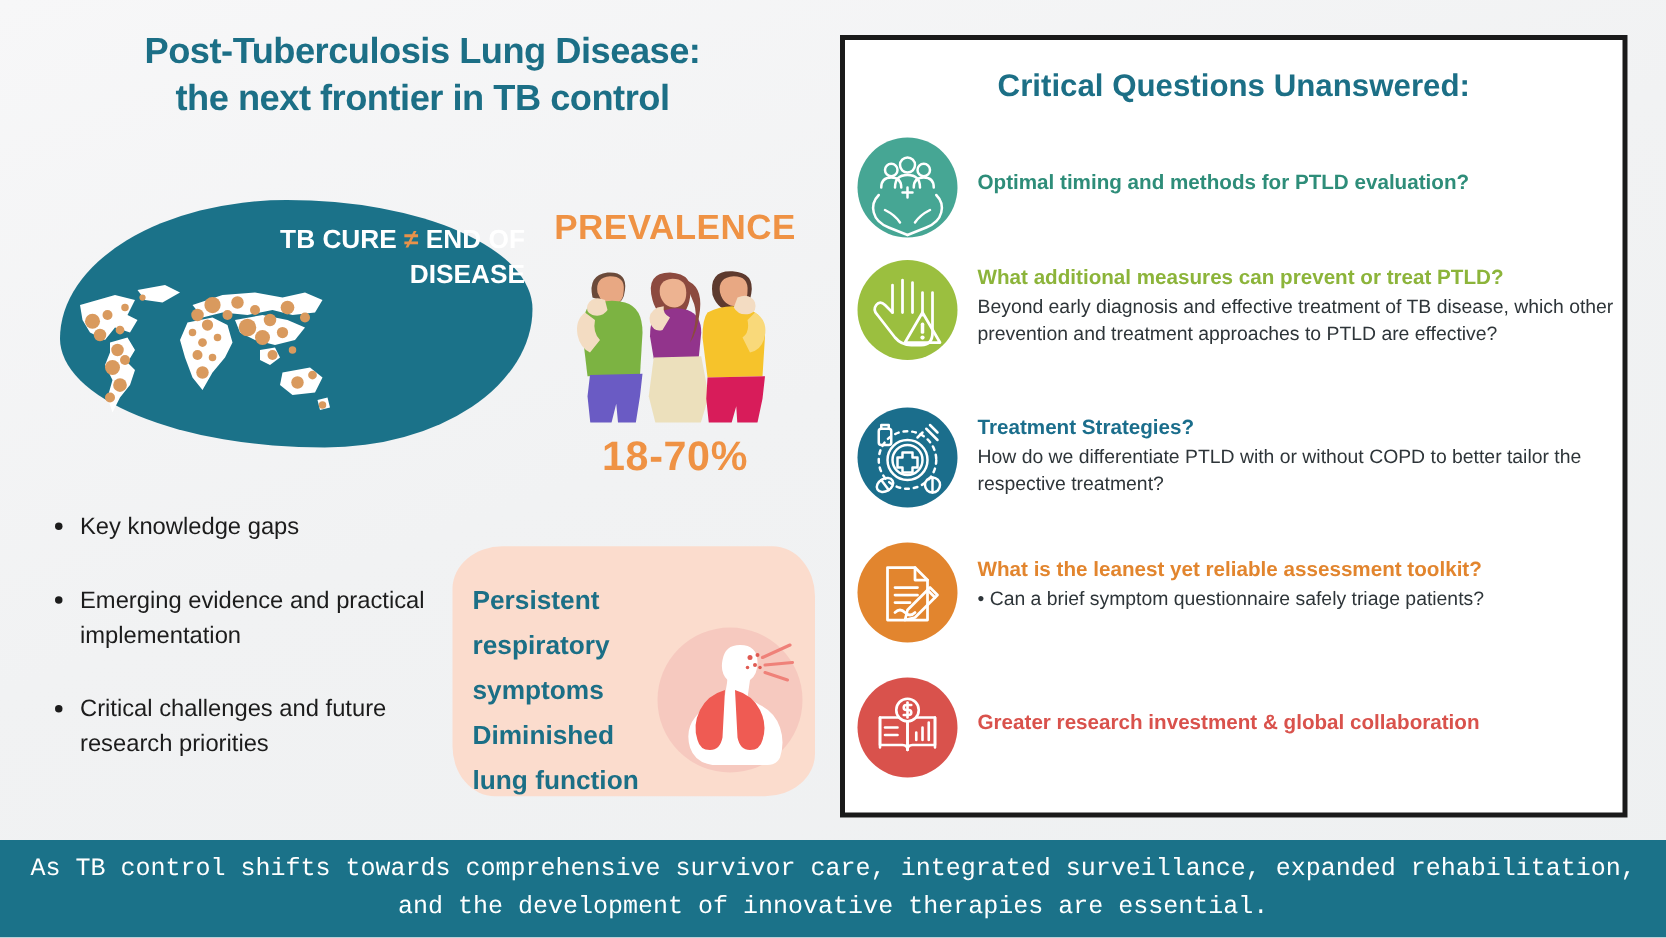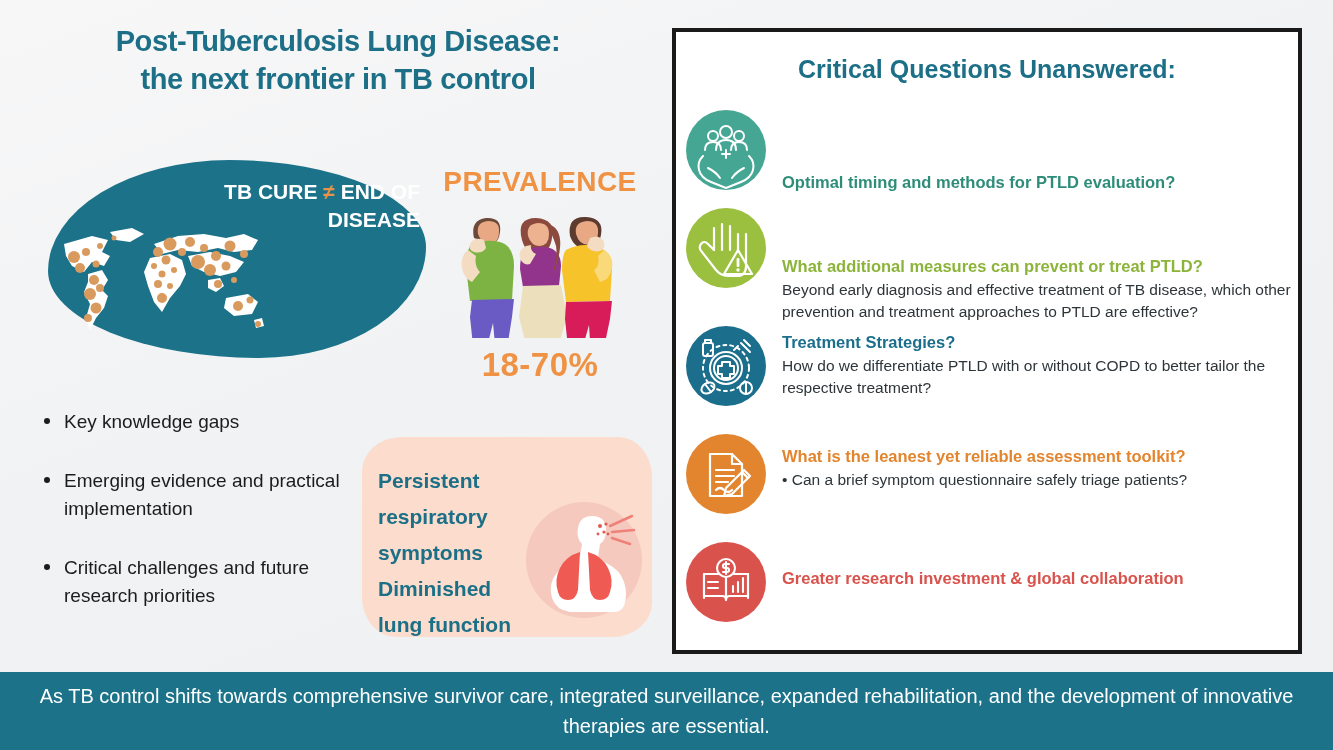--- a/index.html
+++ b/index.html
@@ -196,20 +196,21 @@
     position: absolute;
     left: 0; top: 672px;
     width: 1333px; height: 78px;
     background: #1b7289;
     color: #ffffff;
     display: flex;
     align-items: center;
     justify-content: center;
     text-align: center;
     padding: 0 0;
+    font-family: Liberation Mono, monospace;
   }
   .banner-text {
     font-size: 20px;
     line-height: 1.5;
     max-width: 1300px;
   }
 </style>
 </head>
 <body>
 
@@ -364,42 +365,42 @@
           <circle cx="40" cy="22" r="6"></circle>
             <path d="M30 40 q0 -10 10 -10 q10 0 10 10"></path>
           <path d="M40 40 v8 M36 44 h8"></path>
           <path d="M17 46 q-6 6 -4 14 q2 8 12 12 l15 6"></path>
           <path d="M63 46 q6 6 4 14 q-2 8 -12 12 l-15 6"></path>
           <path d="M22 58 q8 4 12 10 M58 58 q-8 4 -12 10"></path>
         </g>
       </svg>
     </div>
     <div class="qbody">
-      <div class="qhead" style="color:#2e8d79;margin-top:36px;">Optimal timing and methods for PTLD evaluation?</div>
+      <div class="qhead" style="color:#2e8d79;">Optimal timing and methods for PTLD evaluation?</div>
     </div>
   </div>
 
   <div class="qrow q2">
     <div class="qicon" style="background:#9bbf3f;">
       <svg viewBox="0 0 80 80" width="80" height="80">
         <g fill="none" stroke="#ffffff" stroke-width="2.2" stroke-linecap="round" stroke-linejoin="round">
           <path d="M28 20 v22 M36 16 v26 M44 18 v24 M52 26 v18"></path>
           <path d="M28 42 l-6 -6 q-4 -4 -7 0 q-3 4 1 8 l14 18 q5 6 13 6 h8 q9 0 9 -10 V26"></path>
         </g>
         <g fill="none" stroke="#ffffff" stroke-width="2.2" stroke-linejoin="round">
           <path d="M52 42 l14 24 h-28 z"></path>
         </g>
         <g fill="#ffffff">
           <rect x="50.6" y="50" width="2.8" height="9" rx="1.3"></rect>
           <circle cx="52" cy="62" r="1.7"></circle>
         </g>
       </svg>
     </div>
     <div class="qbody">
-      <div class="qhead" style="color:#8cb43a;margin-top:44px;">What additional measures can prevent or treat PTLD?</div>
+      <div class="qhead" style="color:#8cb43a;">What additional measures can prevent or treat PTLD?</div>
       <div class="qsub">Beyond early diagnosis and effective treatment of TB disease, which other prevention and treatment approaches to PTLD are effective?</div>
     </div>
   </div>
 
   <div class="qrow q4">
     <div class="qicon" style="background:#e2852e;">
       <svg viewBox="0 0 80 80" width="80" height="80">
         <g fill="none" stroke="#ffffff" stroke-width="2.2" stroke-linecap="round" stroke-linejoin="round">
           <path d="M24 20 h22 l10 10 v32 h-32 z"></path>
           <path d="M46 20 v10 h10"></path>

